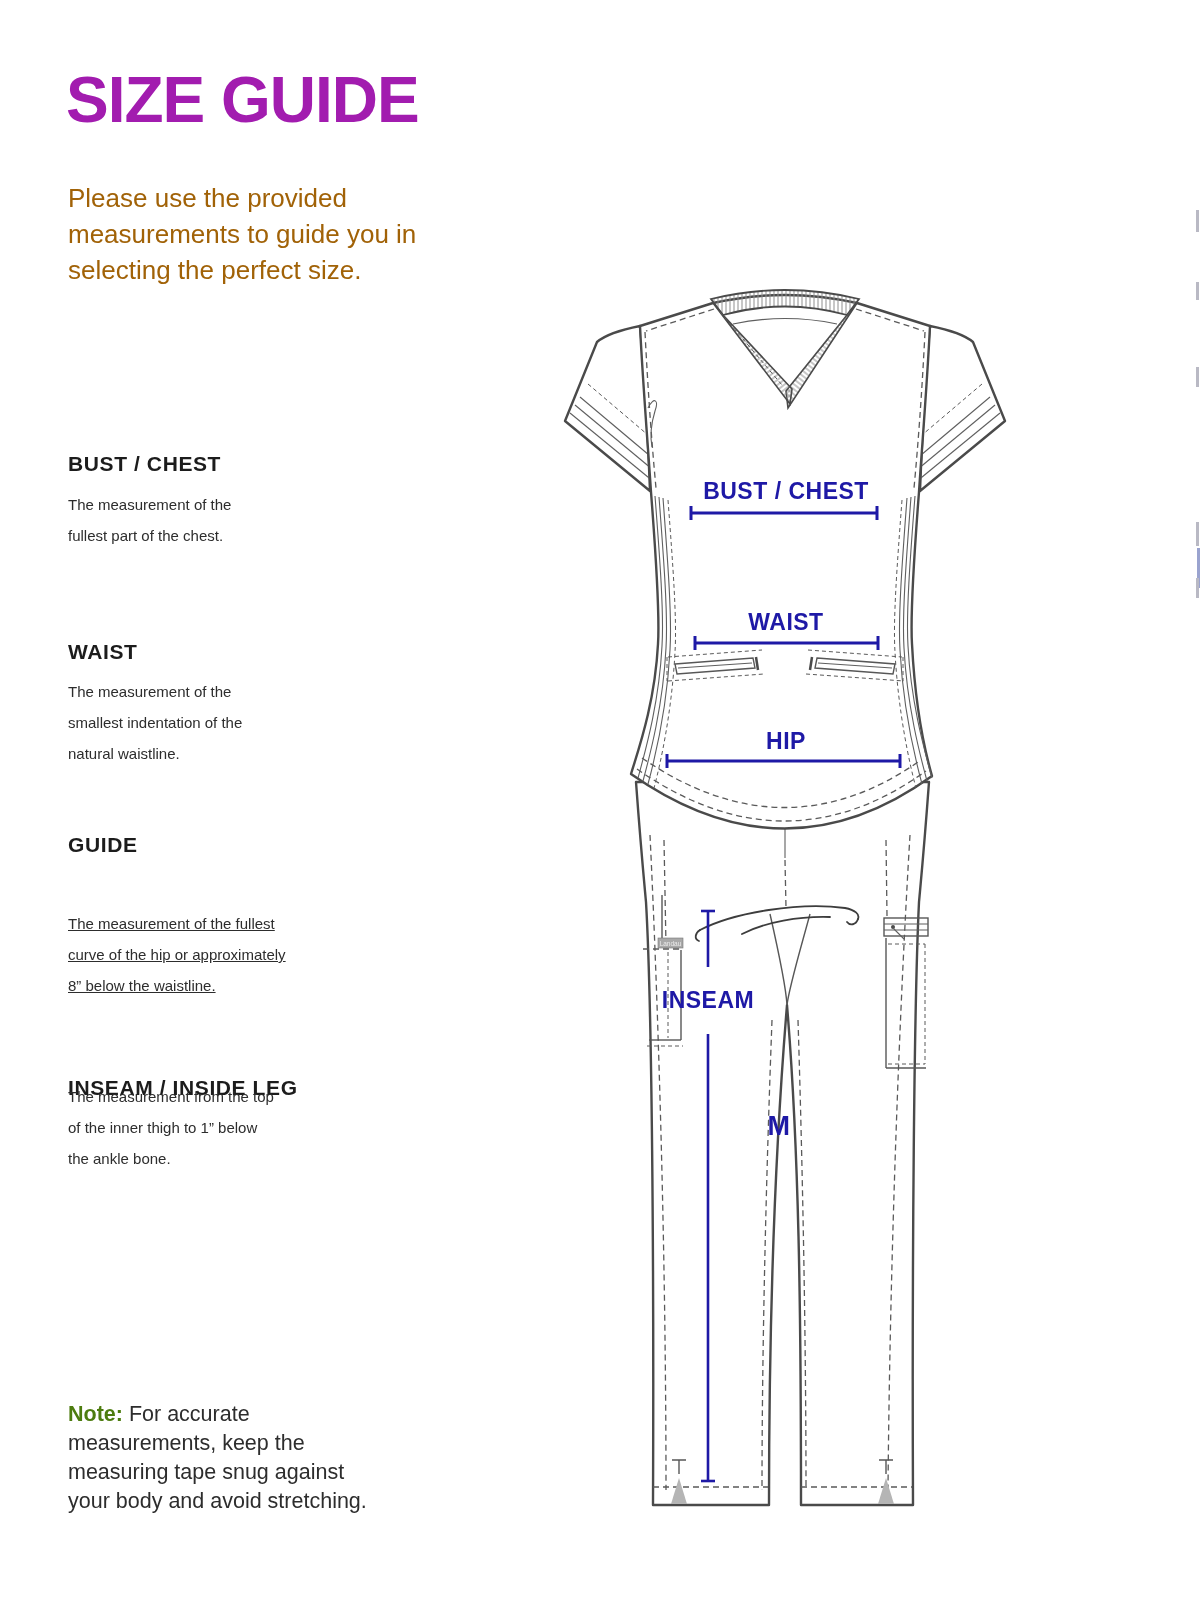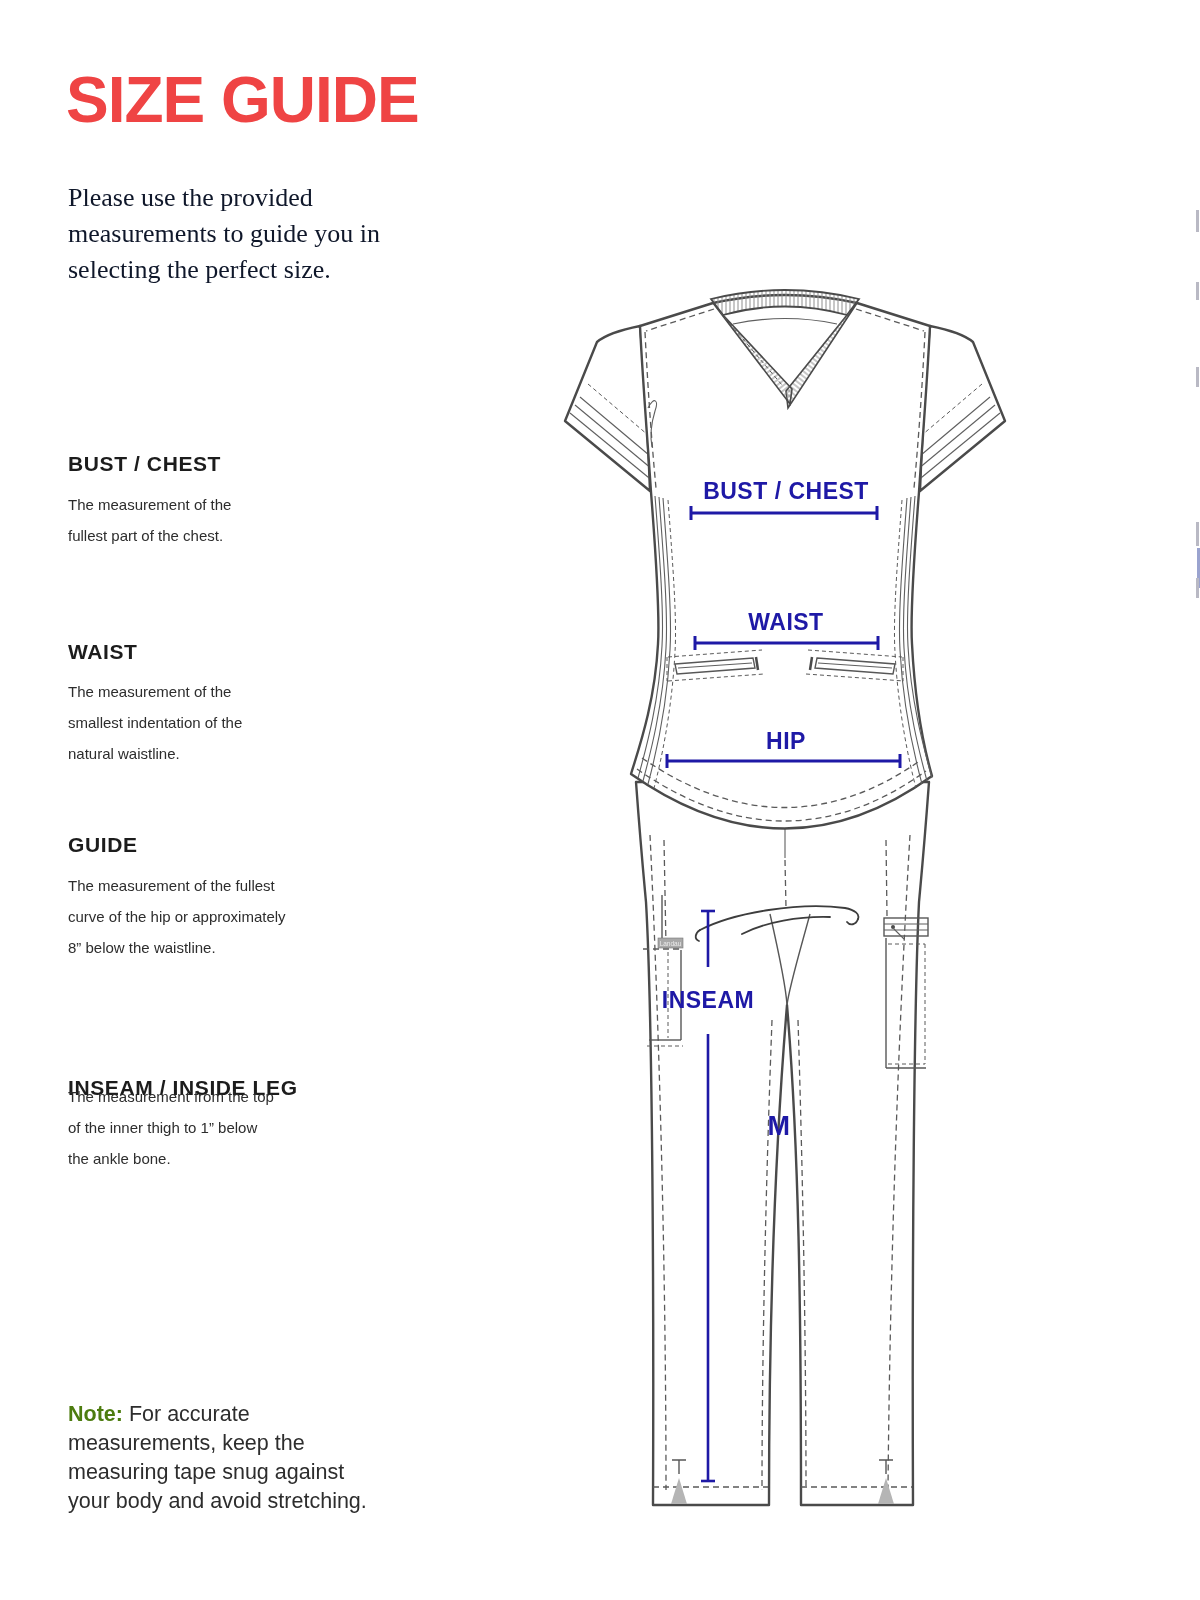--- a/index.html
+++ b/index.html
@@ -1,28 +1,28 @@
 <!DOCTYPE html>
 <html><head>
 <meta charset="utf-8">
 <style>
   html,body{margin:0;padding:0;background:#ffffff;}
   #page{position:relative;width:1200px;height:1600px;background:#ffffff;overflow:hidden;
         font-family:"Liberation Sans",sans-serif;color:#222;}
   .abs{position:absolute;}
   h1#title{left:66px;top:68px;margin:0;font-size:64px;line-height:1;font-weight:bold;
-           letter-spacing:-1px;color:#ef4444;text-align:right;}
+           letter-spacing:-1px;color:#a21caf;text-align:right;}
   .intro{left:68px;top:180px;width:480px;margin:0;font-size:26px;line-height:36px;
-         color:#0f172a;white-space:pre-line;font-family:Liberation Serif, serif;}
+         color:#a16207;white-space:pre-line;}
   .sec-h{left:68px;margin:0;font-size:21px;font-weight:bold;letter-spacing:.6px;color:#1c1c1c;}
   .sec-b{left:68px;margin:0;width:440px;font-size:15px;line-height:31px;color:#2d2d2d;
          white-space:pre-line;}
   #h0{top:452px;} #b0{top:489px;}
   #h1{top:640px;} #b1{top:676px;}
-  #h2{top:833px;} #b2{top:870px;}
+  #h2{top:833px;} #b2{top:908px;text-decoration:underline;}
   #h3{top:1044px;margin-top:32px;} #b3{top:1081px;}
   #note{left:68px;top:1400px;width:380px;margin:0;font-size:21.5px;line-height:29px;
         color:#2d2d2d;white-space:pre-line;}
   #note b{color:#4d7c0f;}
   #diagram{left:0;top:0;width:1200px;height:1600px;pointer-events:none;}
   svg .outline{stroke:#4a4a4a;stroke-width:2.4;fill:none;stroke-linejoin:round;stroke-linecap:round;}
   svg .fillw{fill:#ffffff;}
   svg .thin{stroke:#5f5f5f;stroke-width:1.1;fill:none;}
   svg .det{stroke:#575757;stroke-width:1.4;fill:none;}
   svg .dash{stroke:#5a5a5a;stroke-width:1.3;fill:none;stroke-dasharray:6 4;}

